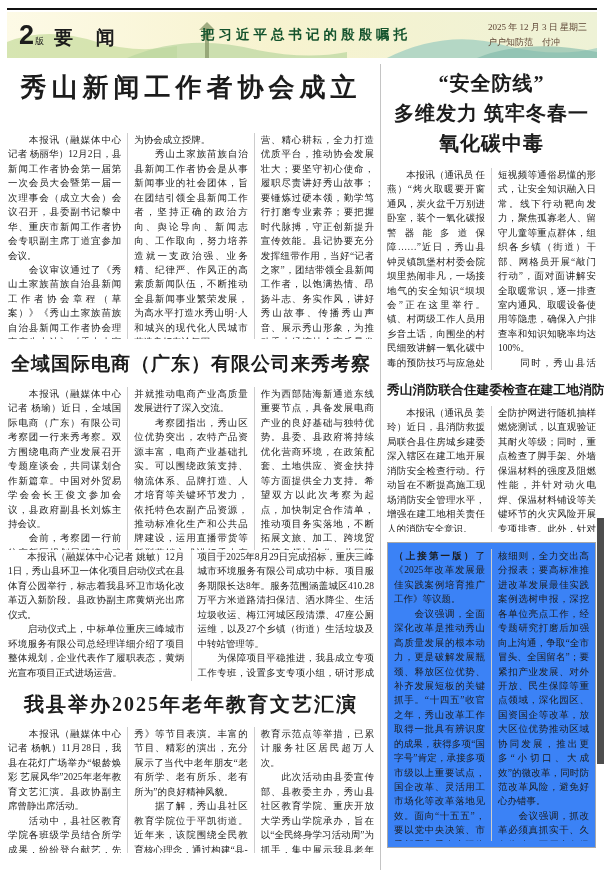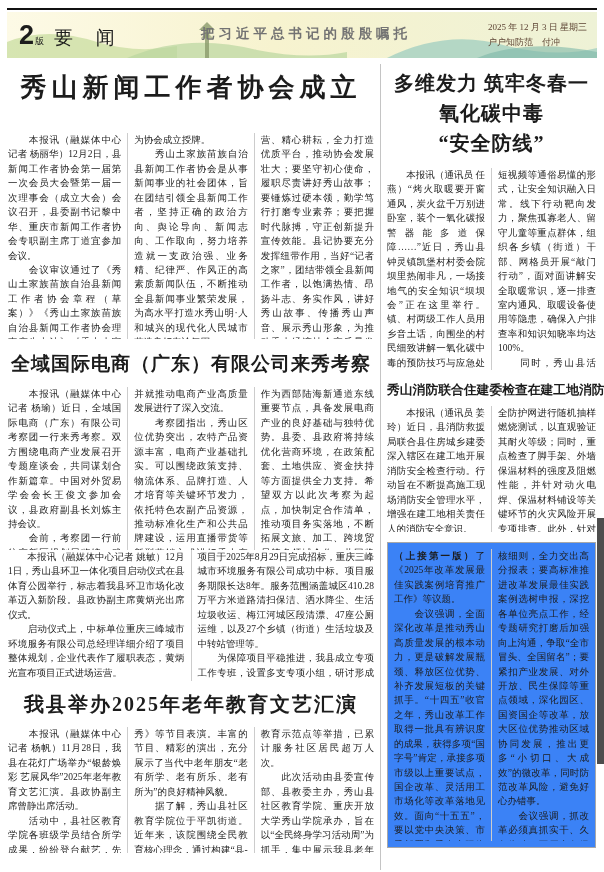--- a/index.html
+++ b/index.html
@@ -9,23 +9,23 @@
     font-family:"Liberation Serif","DejaVu Serif",serif;
   }
   
   .top-rule{position:absolute;top:8px;left:7px;right:7px;height:2px;background:#111;}
   .banner{position:absolute;top:12px;left:7px;right:7px;height:46px;}
   .banner svg{position:absolute;inset:0;width:100%;height:100%;}
   .banner-inner{position:absolute;inset:0;display:flex;align-items:center;}
   .edition{display:flex;align-items:baseline;padding-left:12px;white-space:nowrap;}
   .edition .num{font-size:27px;font-weight:bold;font-family:"Liberation Sans","DejaVu Sans",sans-serif;}
   .edition .suffix{font-size:9px;margin-left:1px;}
-  .edition .section{font-size:19px;font-weight:normal;letter-spacing:9px;margin-left:10px;}
-  .slogan{flex:1;text-align:center;color:#737373;
-    font-family:Liberation Mono, monospace;
+  .edition .section{font-size:19px;font-weight:bold;letter-spacing:9px;margin-left:10px;}
+  .slogan{flex:1;text-align:center;color:#14532d;
+    font-family:Liberation Serif, serif;
     font-weight:bold;font-size:13.5px;line-height:1.45;letter-spacing:4px;white-space:nowrap;}
   .dateblock{padding-right:10px;text-align:left;font-size:9px;color:#5d4434;line-height:1.7;white-space:nowrap;}
   
   .content{position:absolute;top:64px;left:8px;right:8px;bottom:2px;display:flex;}
   .left-block{width:366px;flex:0 0 366px;}
   .v-divider{width:1px;background:#c4c4c4;margin:0 6px;}
   .right-block{flex:1;min-width:0;}
   .headline{font-weight:bold;text-align:center;white-space:nowrap;}
   .h-a1{font-size:26px;letter-spacing:5px;margin:6px 0 28px;}
   .h-a2{font-size:19px;letter-spacing:1px;margin:12px 0 10px;}
@@ -141,22 +141,22 @@
     </div>
 
   </div>
 
   <div class="v-divider"></div>
 
   <div class="right-block">
 
     <div>
       <div class="headline h-r1">
+        <div>“安全防线”</div>
         <div>多维发力 筑牢冬春一氧化碳中毒</div>
-        <div>“安全防线”</div>
       </div>
       <div class="cols bh-r1">
         <div class="col">　　本报讯（通讯员 任燕）“烤火取暖要开窗通风，炭火盆千万别进卧室，装个一氧化碳报警器能多道保障……”近日，秀山县钟灵镇凯堡村村委会院坝里热闹非凡，一场接地气的安全知识“坝坝会”正在这里举行。镇、村两级工作人员用乡音土话，向围坐的村民细致讲解一氧化碳中毒的预防技巧与应急处置方法，把安全防护知识精准送到群众“家门口”。
 　　冬春季节气温骤降，居民烤火取暖需求激增，成为一氧化碳中毒事故的高发期。为切实提升辖区居民安全防范意识，有效遏制中毒事故发生，保障人民群众生命财产安全，秀山县以“党建引领”为核心抓手，构建“线上+线下”立体化宣传网络，织密织牢安全防护网。
 　　线上宣传精准触达，充分激活传播效能。依托村民微信群、朋友圈、QQ群、抖音等群众常用平台，常态化推送警示案例，通过图文、</div>
         <div class="col">短视频等通俗易懂的形式，让安全知识融入日常。线下行动靶向发力，聚焦孤寡老人、留守儿童等重点群体，组织各乡镇（街道）干部、网格员开展“敲门行动”，面对面讲解安全取暖常识，逐一排查室内通风、取暖设备使用等隐患，确保入户排查率和知识知晓率均达100%。
 　　同时，秀山县活用“村村通”广播、悬挂横幅、粉刷墙体标语、发放《安全知识手册》等传统宣传载体，将“一氧化碳悄来袭，安全防范记心中”“人走火熄、门窗常开”等警示标语送到田间地头、村屯院落，让安全理念入脑入心，营造出“人人讲安全、户户知防范”的浓厚社会氛围。
 　　下一步，我县将持续深化全方位、多层次宣传举措，完善户内户外联动、线上线下互补的宣传格局，进一步强化预防一氧化碳中毒的安全宣传和警示教育，切实把安全保障措施落到实处，全力守护广大人民群众生命财产安全。</div>
       </div>
     </div>

